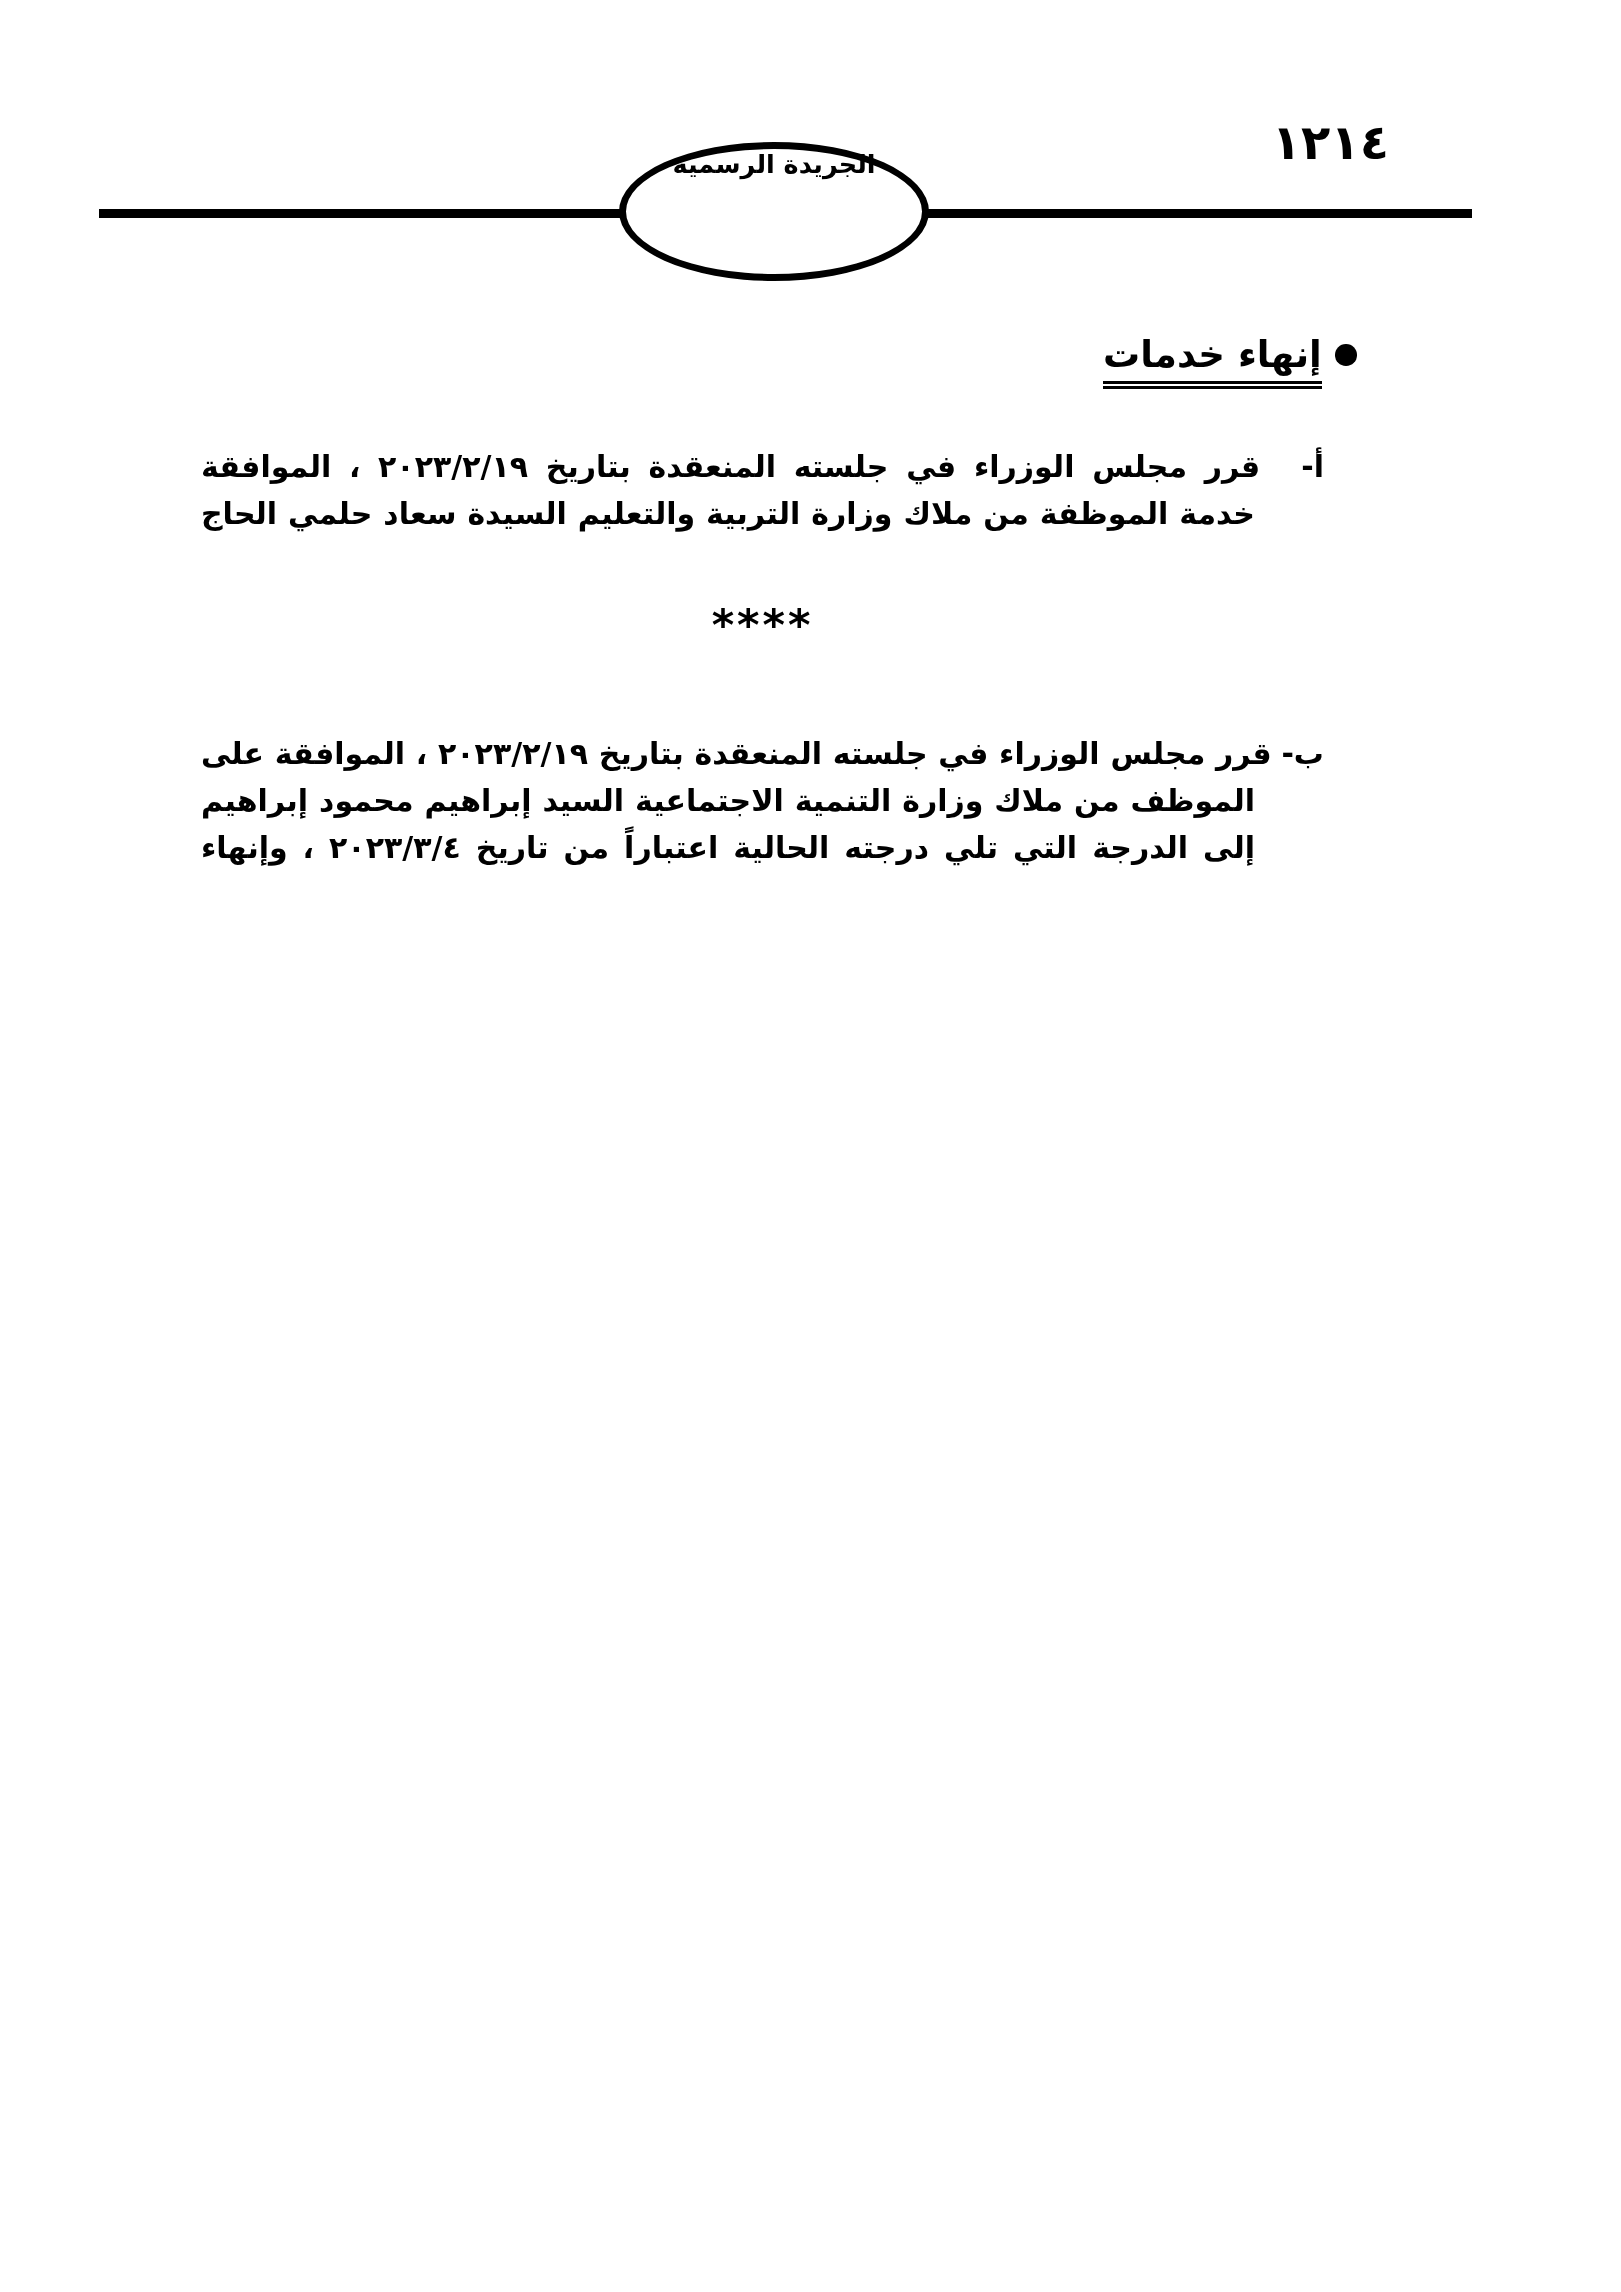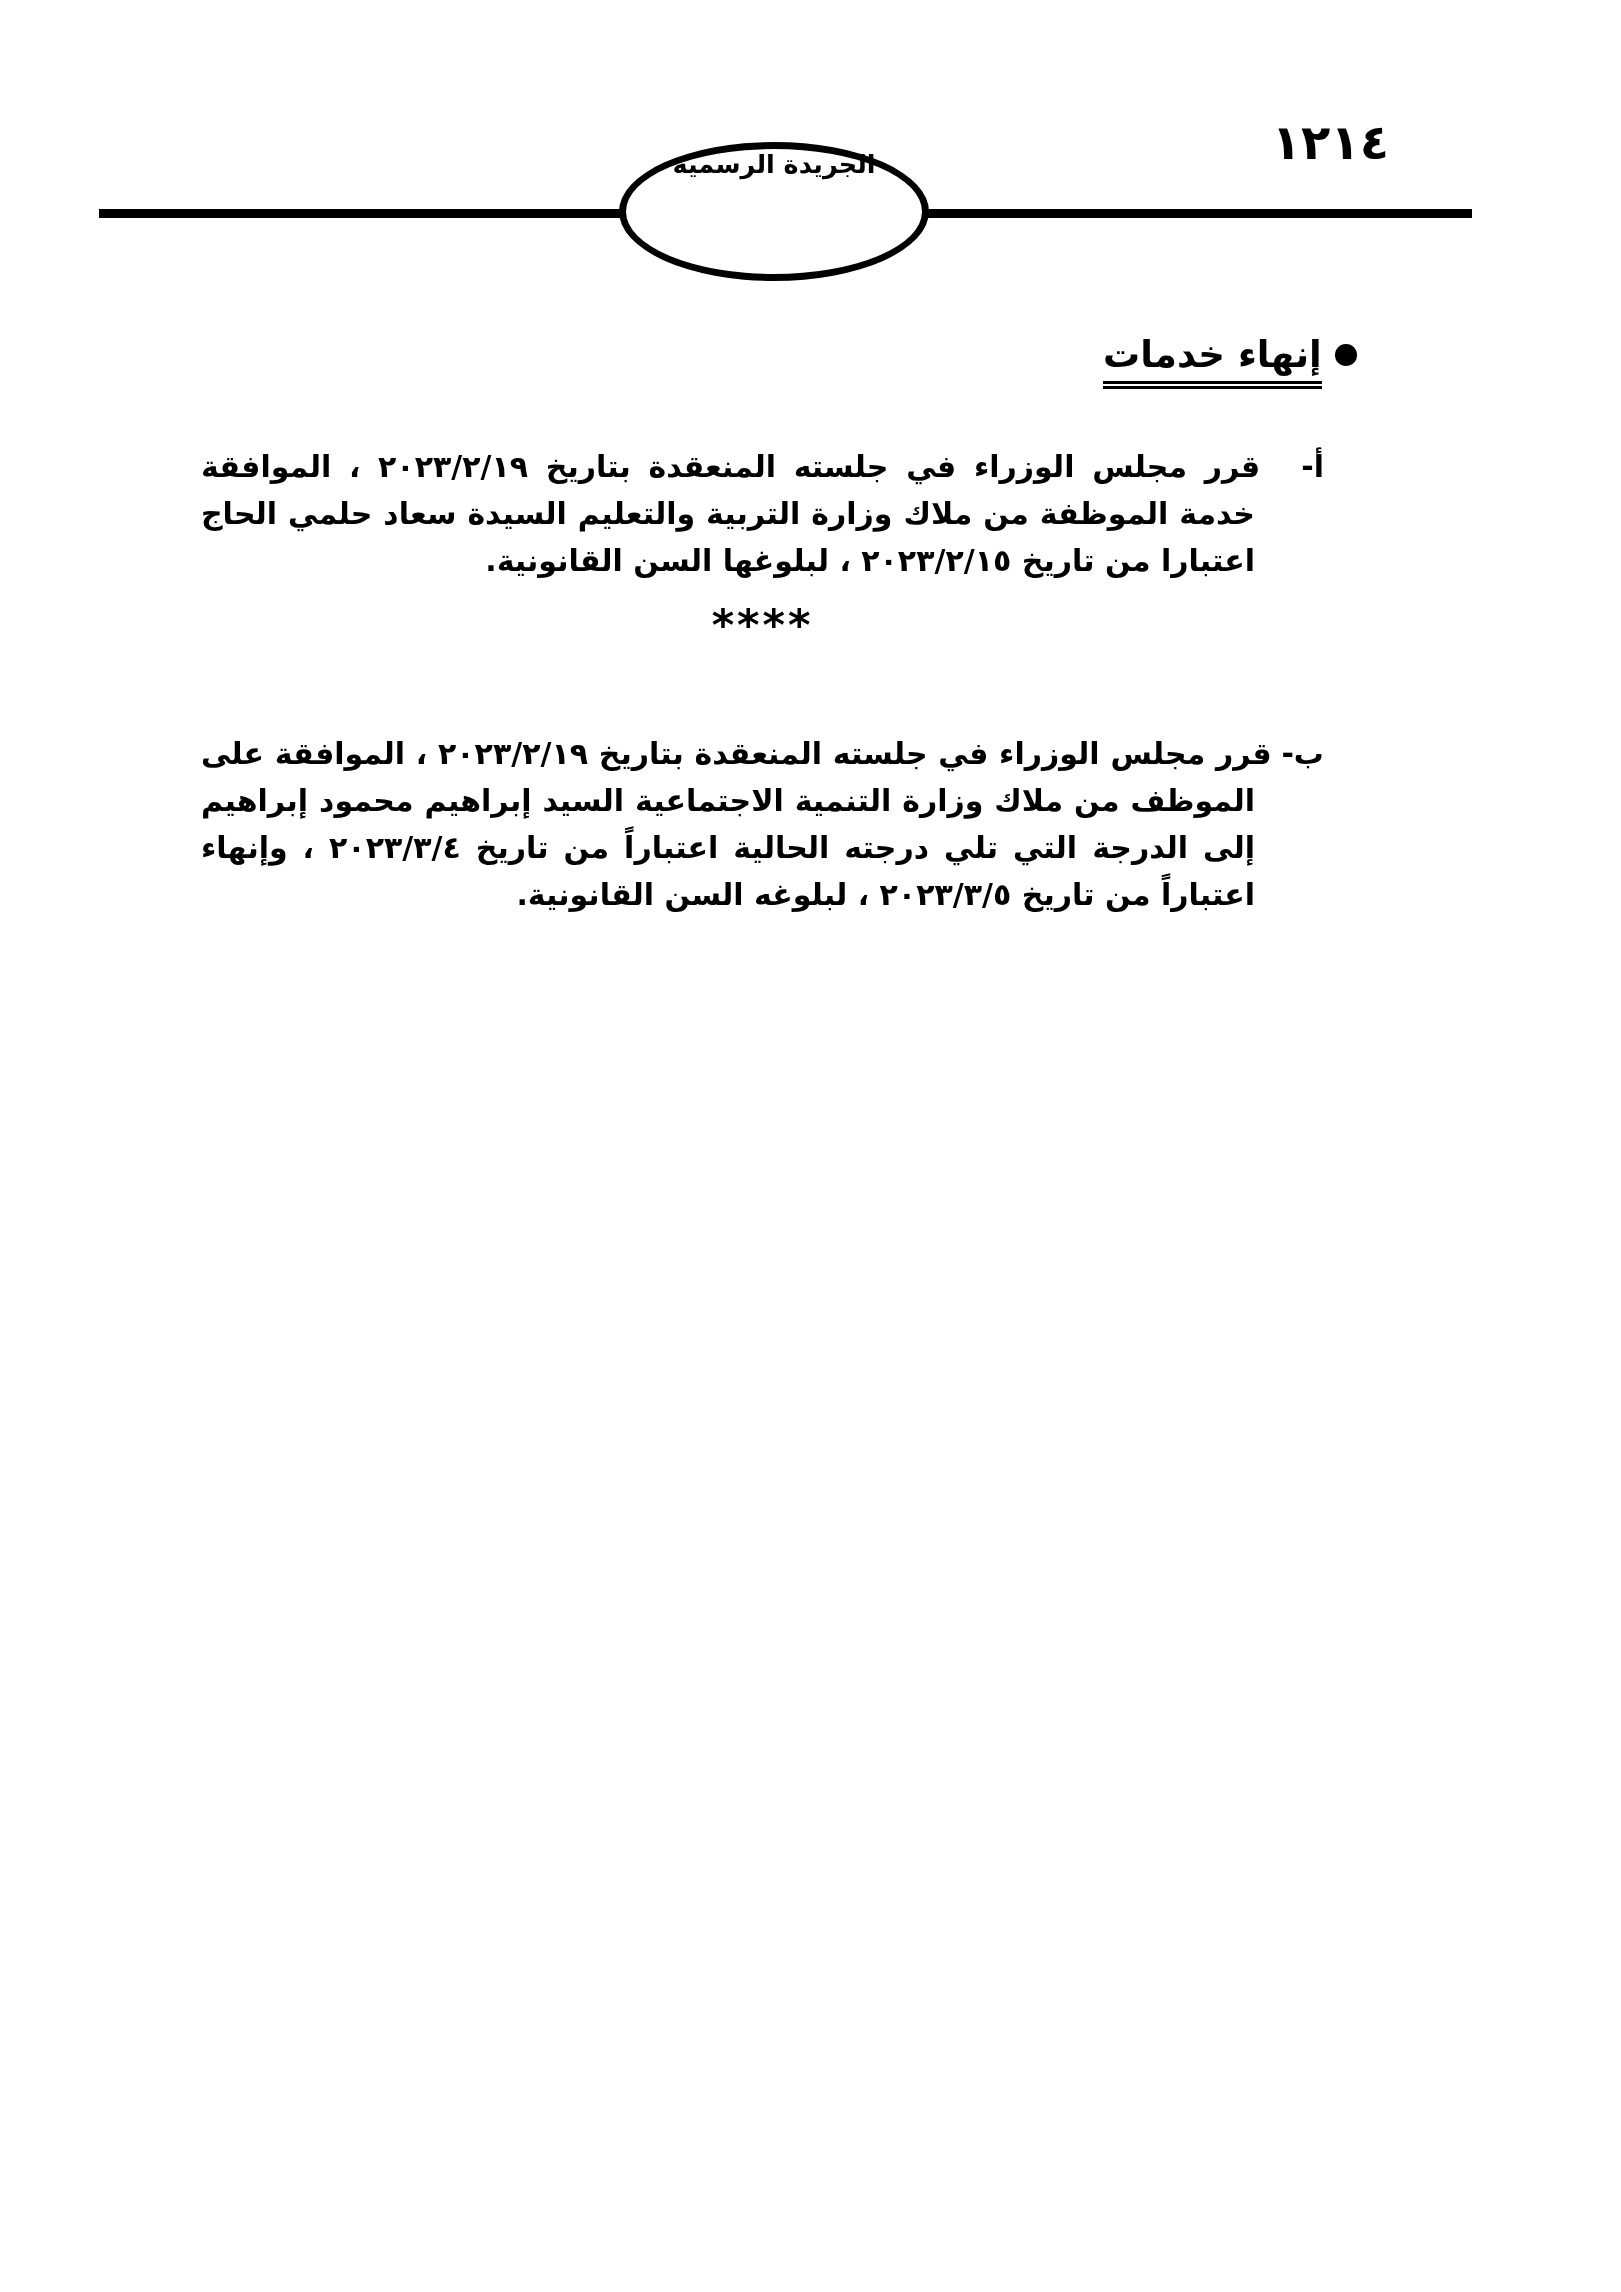--- a/index.html
+++ b/index.html
@@ -138,27 +138,25 @@
   <span class="bullet-icon"></span>
   <span class="heading-text">إنهاء خدمات</span>
 </div>
 
 <div class="para para-a">
   <div class="pline pline-first">
     <span class="marker">أ-</span>
     <span class="first-text">قرر مجلس الوزراء في جلسته المنعقدة بتاريخ ٢٠٢٣/٢/١٩ ، الموافقة على إنهاء</span>
   </div>
   <div class="pline pline-mid">خدمة الموظفة من ملاك وزارة التربية والتعليم السيدة سعاد حلمي الحاج عمر عابدي</div>
-  <div class="pline pline-last">اعتبارا من تاريخ ٢٠٢٣/٢/١٥ ، لبلوغها السن القانونية.</div>
 </div>
 
 <div class="stars-separator">****</div>
 
 <div class="para para-b">
   <div class="pline pline-first">
     <span class="marker">ب-</span>
     <span class="first-text">قرر مجلس الوزراء في جلسته المنعقدة بتاريخ ٢٠٢٣/٢/١٩ ، الموافقة على ترفيع</span>
   </div>
   <div class="pline pline-mid">الموظف من ملاك وزارة التنمية الاجتماعية السيد إبراهيم محمود إبراهيم الشياب</div>
   <div class="pline pline-mid">إلى الدرجة التي تلي درجته الحالية اعتباراً من تاريخ ٢٠٢٣/٣/٤ ، وإنهاء خدماته</div>
-  <div class="pline pline-last">اعتباراً من تاريخ ٢٠٢٣/٣/٥ ، لبلوغه السن القانونية.</div>
 </div>
 
 
 </body></html>

